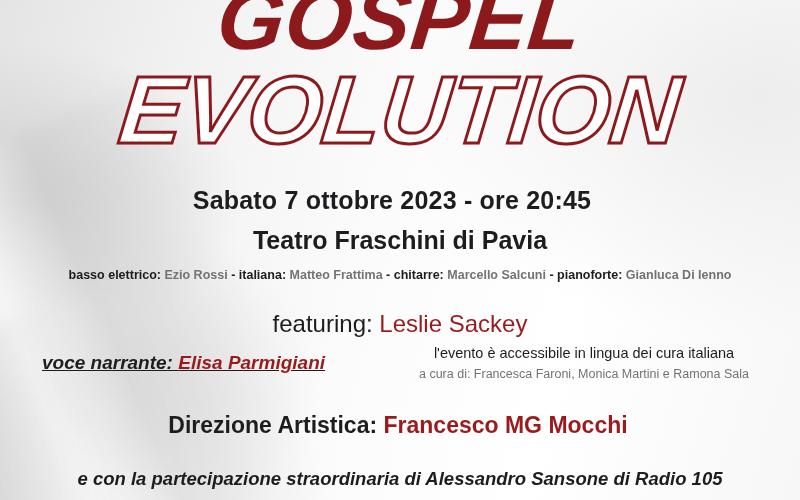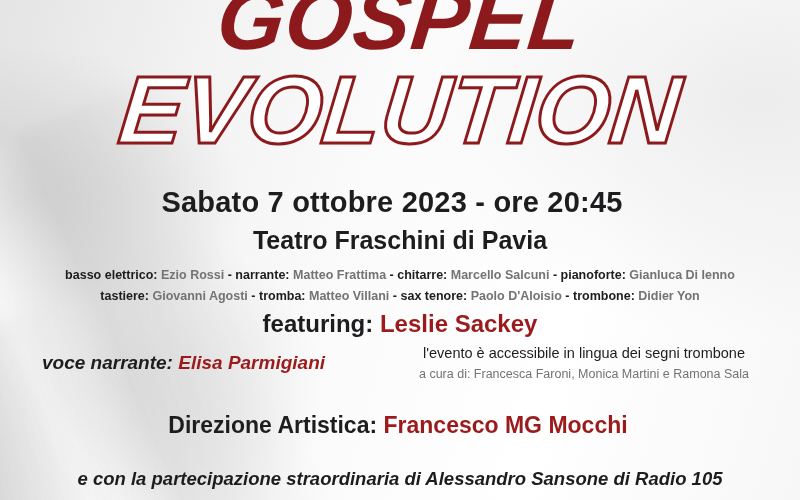--- a/index.html
+++ b/index.html
@@ -87,21 +87,21 @@
     font-style: italic;
     transform: skewX(-6deg);
     text-shadow: 0 2px 0 rgba(140,26,28,0.10);
   }
 
   
   .line-date {
     position: absolute;
     top: 186px;
     left: 0; right: 16px;
-    font-size: 29px;
+    font-size: 25px;
     font-weight: bold;
     color: #1d1d1f;
     letter-spacing: 0.2px;
   }
   .line-venue {
     position: absolute;
     top: 226px;
     left: 0; right: 0;
     font-size: 25px;
     font-weight: bold;
@@ -120,34 +120,35 @@
   .band.row1 { top: 266px; }
   .band.row2 { top: 287px; }
   .band .red { color: #737373; }
   .band .sep { color: #1d1d1f; }
 
   .line-featuring {
     position: absolute;
     top: 310px;
     left: 0; right: 0;
     font-size: 24px;
-    font-weight: bold;
+    font-weight: normal;
     color: #1d1d1f;
   }
   .line-featuring .red { color: #9b1b1d; }
 
   .line-narrante {
     position: absolute;
     top: 352px;
     left: 42px;
     font-size: 19px;
     font-weight: bold;
     font-style: italic;
     color: #1d1d1f;
     text-align: left;
+    text-decoration: underline;
   }
   .line-narrante .red { color: #9b1b1d; }
 
   .access-block {
     position: absolute;
     top: 344px;
     right: 26px;
     width: 380px;
     text-align: center;
   }
@@ -196,56 +197,43 @@
     <div class="title-gospel">GOSPEL</div>
     <div class="title-evolution">EVOLUTION</div>
 
     <div class="line-date">Sabato 7 ottobre 2023 - ore 20:45</div>
     <div class="line-venue">Teatro Fraschini di Pavia</div>
 
     <div class="band row1">
       <span>basso elettrico:</span>
       <span class="red">Ezio Rossi</span>
       <span class="sep">-</span>
-      <span>narrante:</span>
+      <span>italiana:</span>
       <span class="red">Matteo Frattima</span>
       <span class="sep">-</span>
       <span>chitarre:</span>
       <span class="red">Marcello Salcuni</span>
       <span class="sep">-</span>
       <span>pianoforte:</span>
       <span class="red">Gianluca Di Ienno</span>
     </div>
 
-    <div class="band row2">
-      <span>tastiere:</span>
-      <span class="red">Giovanni Agosti</span>
-      <span class="sep">-</span>
-      <span>tromba:</span>
-      <span class="red">Matteo Villani</span>
-      <span class="sep">-</span>
-      <span>sax tenore:</span>
-      <span class="red">Paolo D'Aloisio</span>
-      <span class="sep">-</span>
-      <span>trombone:</span>
-      <span class="red">Didier Yon</span>
-    </div>
 
     <div class="line-featuring">
       <span>featuring:</span>
       <span class="red">Leslie Sackey</span>
     </div>
 
     <div class="line-narrante">
       <span>voce narrante:</span>
       <span class="red">Elisa Parmigiani</span>
     </div>
 
     <div class="access-block">
-      <div class="access-main">l'evento è accessibile in lingua dei segni trombone</div>
+      <div class="access-main">l'evento è accessibile in lingua dei cura italiana</div>
       <div class="access-sub">a cura di: Francesca Faroni, Monica Martini e Ramona Sala</div>
     </div>
 
     <div class="line-direzione">
       <span>Direzione Artistica:</span>
       <span class="red">Francesco MG Mocchi</span>
     </div>
 
     <div class="line-partecipazione">e con la partecipazione straordinaria di Alessandro Sansone di Radio 105</div>
 

